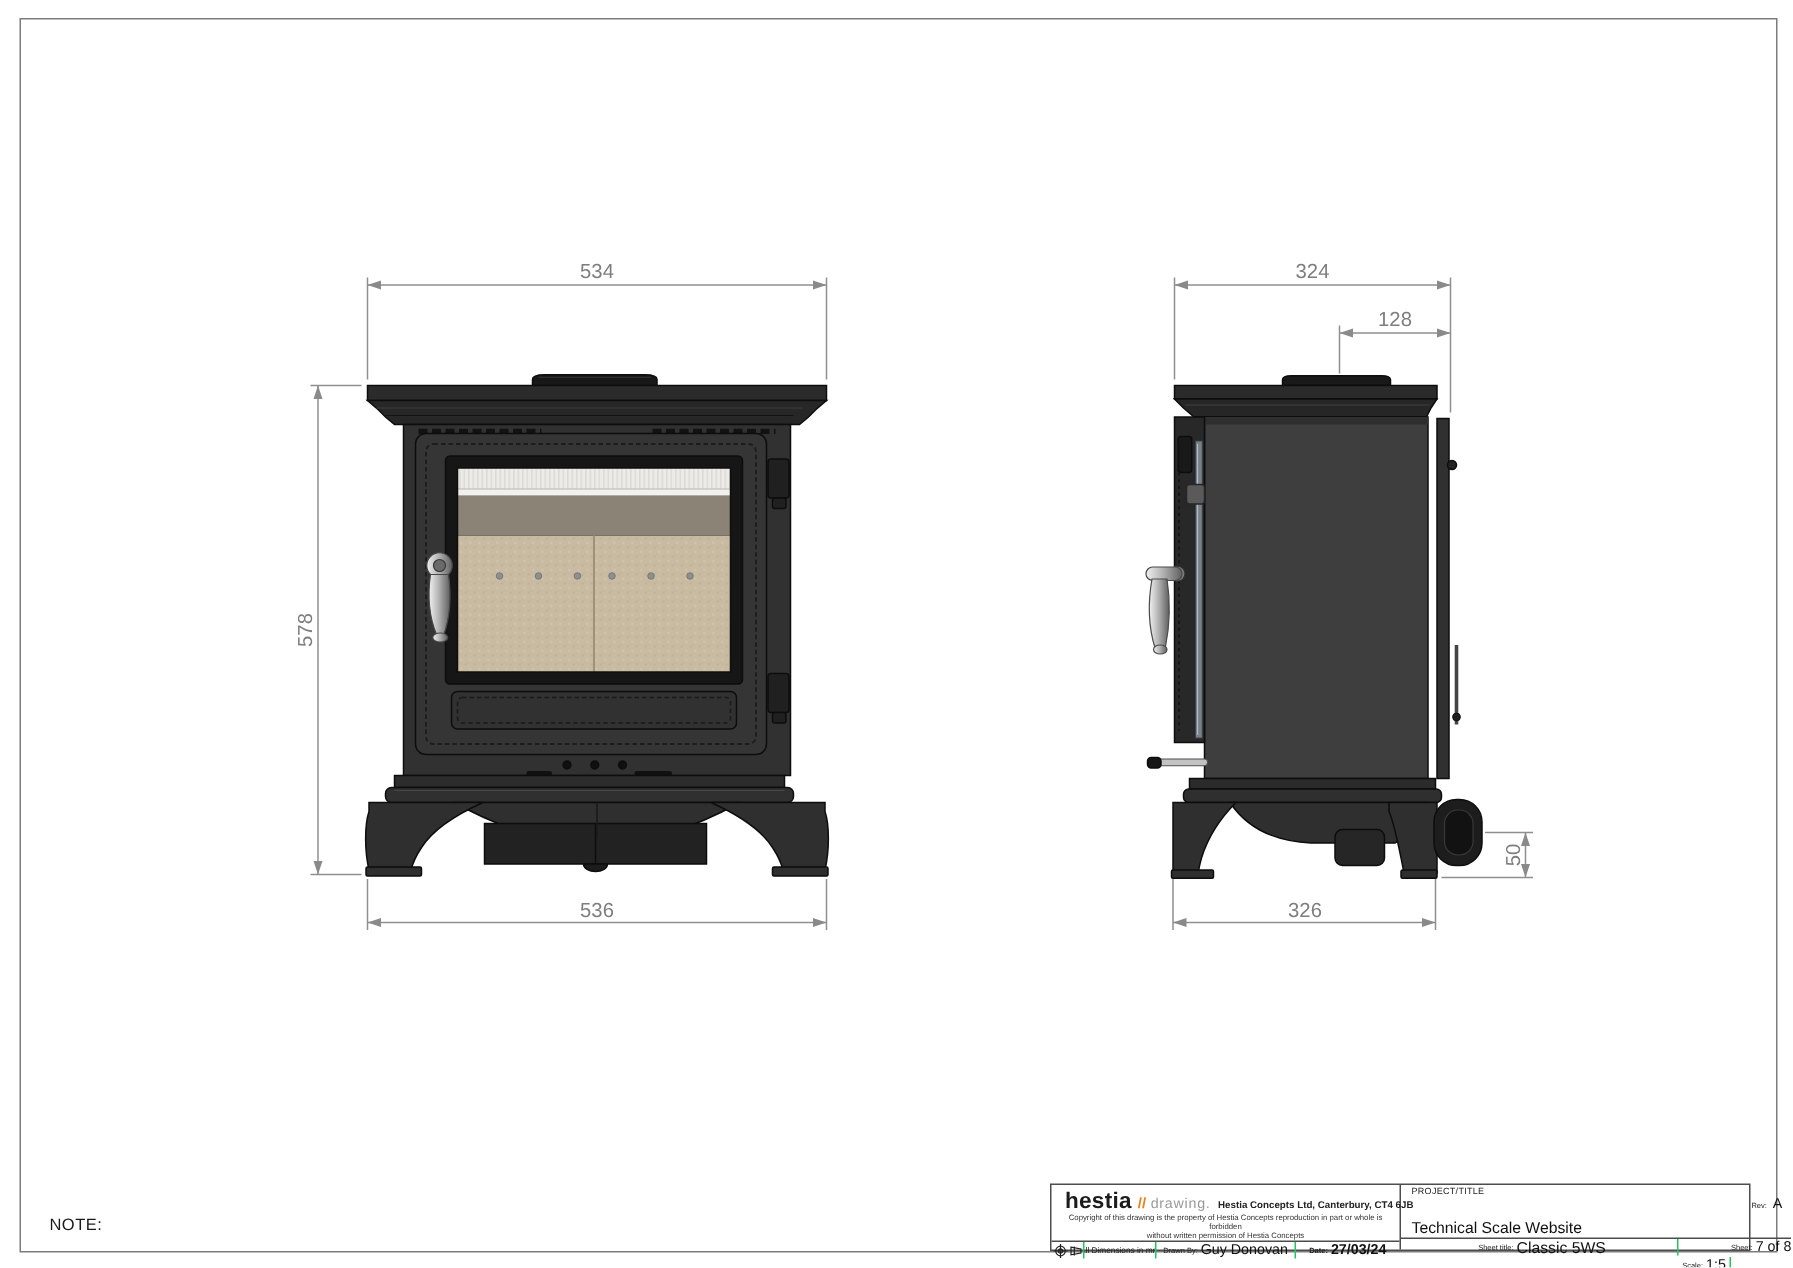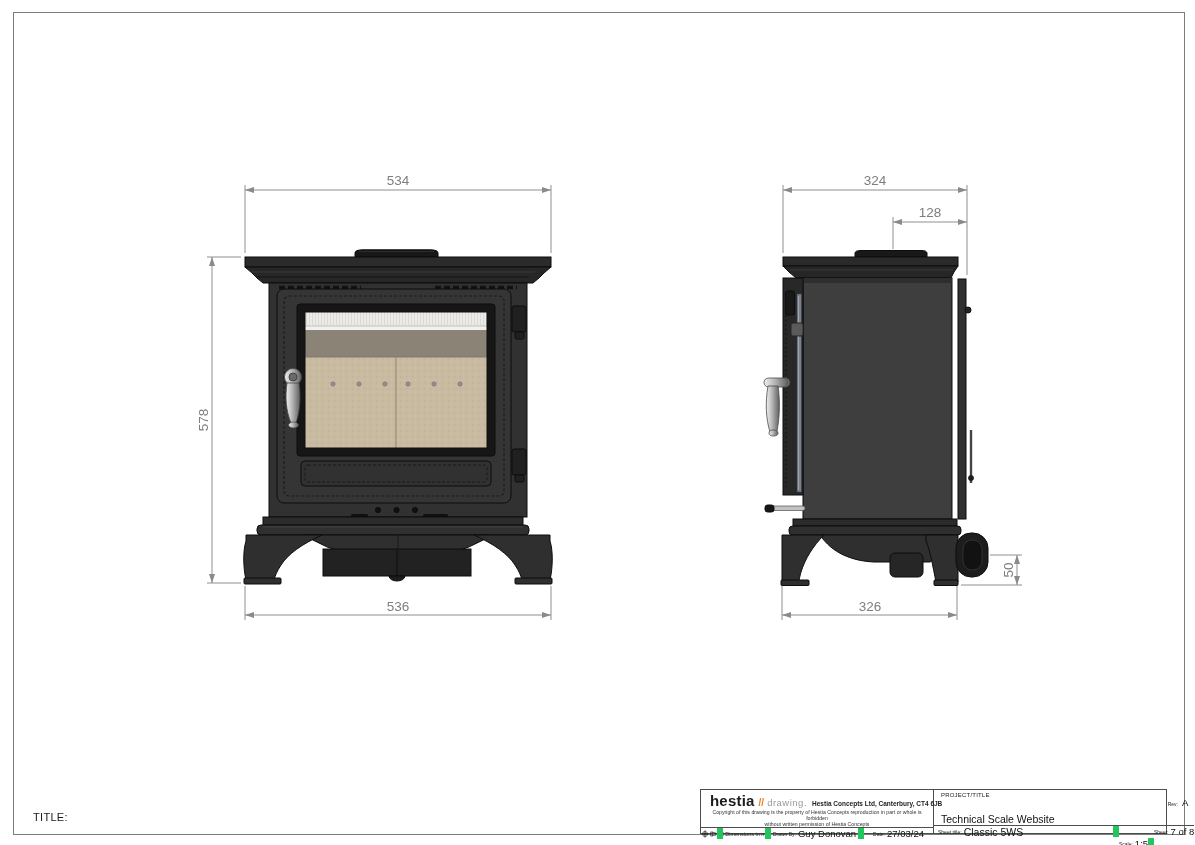--- a/index.html
+++ b/index.html
@@ -19,43 +19,43 @@
   .tb-left{width:233px;box-sizing:border-box;border-right:1px solid #4d4d4d;display:flex;flex-direction:column;}
   .tb-right{flex:1;display:flex;flex-direction:column;}
   .tb-logo-row{height:15px;display:flex;align-items:baseline;padding:2px 0 0 9px;white-space:nowrap;}
   .logo-brand{font-size:15px;font-weight:bold;color:#1c1c1c;letter-spacing:.2px;}
   .logo-slash{font-size:10px;font-weight:bold;margin:0 3px 0 4px;}
   .logo-suffix{font-size:9.5px;color:#9a9a9a;letter-spacing:.5px;margin-right:5px;}
   .logo-address{font-size:6.5px;font-weight:bold;color:#222;}
   .tb-copy{flex:1;text-align:center;font-size:5.2px;color:#333;line-height:6px;padding-top:2px;}
   .tb-row{height:12px;box-sizing:border-box;border-top:1px solid #4d4d4d;display:flex;align-items:center;}
   .cell{height:100%;box-sizing:border-box;display:flex;align-items:center;justify-content:center;
-        border-right:6px solid #22c55e;overflow:hidden;white-space:nowrap;}
+        border-right:1px solid #22c55e;overflow:hidden;white-space:nowrap;}
   .cell:last-child{border-right:none;}
   .c-symbol{width:22px;}
   .c-dims{width:48px;font-size:5.5px;color:#222;}
   .c-drawn{width:93px;}
-  .c-date{flex:1;}
+  .c-date{flex:1;font-weight:bold;}
   .tb-proj{flex:1;position:relative;padding:2px 6px 0 7px;}
   .proj-head{display:flex;justify-content:space-between;align-items:flex-start;}
   .lbl-caps{font-size:6px;color:#222;letter-spacing:.2px;}
   .rev-val{font-size:9.5px;color:#111;margin-left:2px;}
   .proj-title{font-size:10.5px;color:#111;margin-top:3px;}
-  .c-sheettitle{width:185px;justify-content:flex-start;padding-left:4px;}
+  .c-sheettitle{width:185px;justify-content:center;padding-left:4px;}
   .c-sheettitle .val,.proj-title{font-size:10.5px;}
   .c-scale{width:35px;margin-top:24px;}
   .c-sheetno{flex:1;}
 </style>
 </head>
 <body>
 
 <div class="sheet">
   <div class="page-border"></div>
 
-  <div class="note">TITLE:</div>
+  <div class="note">NOTE:</div>
 
   <svg class="view" style="left:183px;top:165px" width="400" height="460" viewBox="0 0 400 460">
     <defs>
       <linearGradient id="chrome" x1="0" y1="0" x2="1" y2="0">
         <stop offset="0" stop-color="#f0f0f0"></stop>
           <stop offset="0.45" stop-color="#b5b5b5"></stop>
           <stop offset="1" stop-color="#5f5f5f"></stop>
       </linearGradient>
       <pattern id="speckle" width="6" height="6" patternUnits="userSpaceOnUse">
         <rect width="6" height="6" fill="#c9bba2"></rect>

